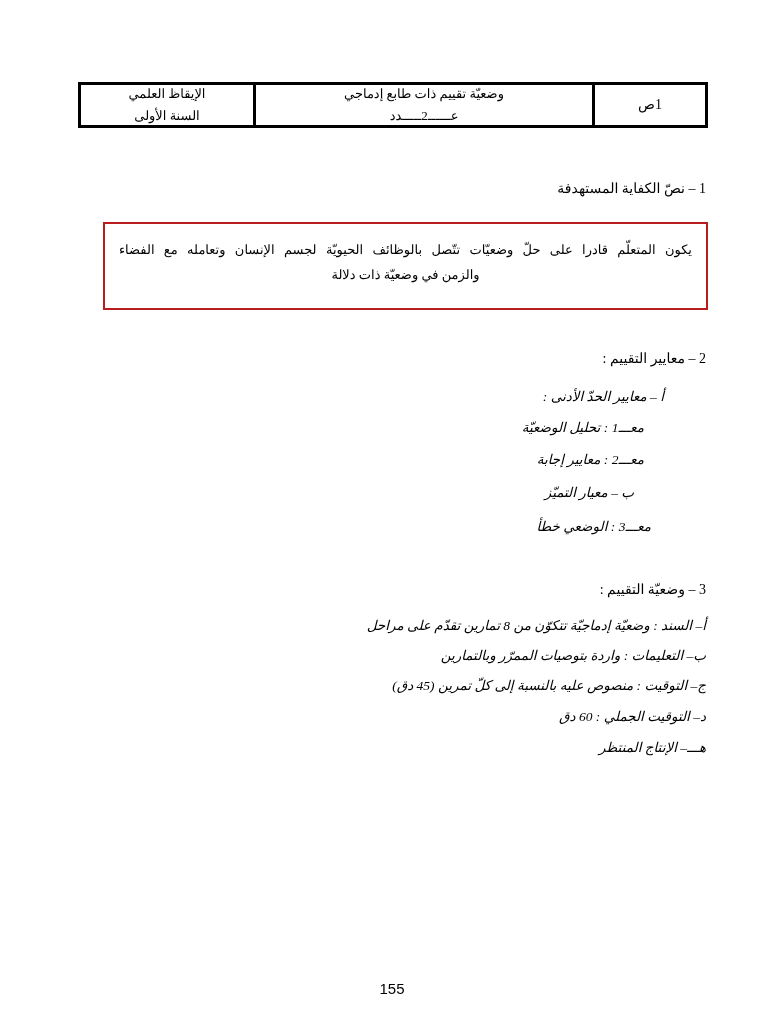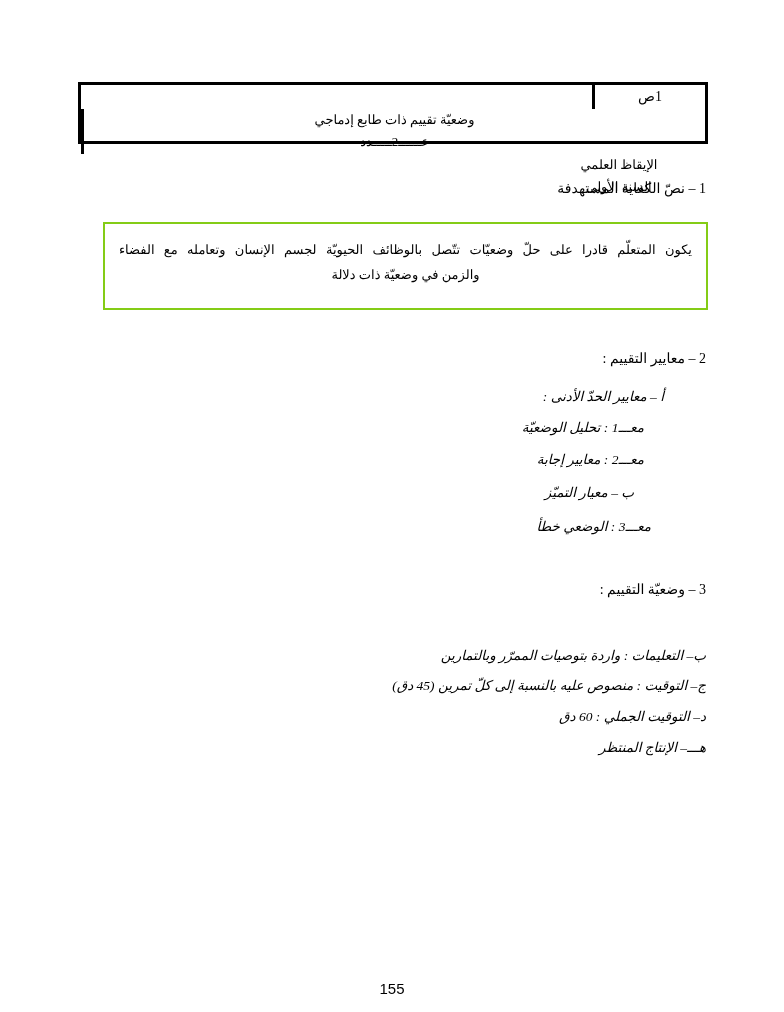--- a/index.html
+++ b/index.html
@@ -23,25 +23,25 @@
     width: 784px;
     height: 1012px;
   }
 
   
   .header-table {
     position: absolute;
     left: 78px;
     top: 82px;
     width: 630px;
-    height: 62px;
+    height: 46px;
     border: 3px solid #000;
     box-sizing: border-box;
     display: flex;
-    flex-direction: column;
+    flex-direction: row;
   }
   .hdr-cell {
     box-sizing: border-box;
     display: flex;
     flex-direction: column;
     align-items: center;
     justify-content: center;
     text-align: center;
     font-size: 13px;
     line-height: 1.45;
@@ -83,21 +83,21 @@
     direction: rtl;
     text-align: right;
   }
 
   .kafaya-box {
     position: absolute;
     left: 103px;
     top: 222px;
     width: 605px;
     height: 88px;
-    border: 2px solid #84cc16;
+    border: 2px solid #b91c1c;
     box-sizing: border-box;
     padding: 14px 14px 10px 14px;
     direction: rtl;
     text-align: justify;
     font-size: 13px;
     line-height: 1.9;
   }
   .kafaya-line {
     display: block;
   }
@@ -169,20 +169,21 @@
   <div class="sec-title" style="top:350px;">2 – معايير التقييم :</div>
 
   <div class="txt-line indent-a" style="top:388px;">أ – معايير الحدّ الأدنى :</div>
   <div class="txt-line indent-m" style="top:419px;">معـــ1 : تحليل الوضعيّة</div>
   <div class="txt-line indent-m" style="top:451px;">معـــ2 : معايير إجابة</div>
   <div class="txt-line indent-b" style="top:484px;">ب – معيار التميّز</div>
   <div class="txt-line indent-m3" style="top:518px;">معـــ3 : الوضعي خطأ</div>
 
   <div class="sec-title" style="top:581px;">3 – وضعيّة التقييم :</div>
 
+  <div class="txt-line" style="top:617px;">أ– السند : وضعيّة إدماجيّة تتكوّن من 8 تمارين تقدّم على مراحل</div>
   <div class="txt-line" style="top:647px;">ب– التعليمات : واردة بتوصيات الممرّر وبالتمارين</div>
   <div class="txt-line" style="top:677px;">ج– التوقيت : منصوص عليه بالنسبة إلى كلّ تمرين (45 دق)</div>
   <div class="txt-line" style="top:708px;">د– التوقيت الجملي : 60 دق</div>
   <div class="txt-line" style="top:739px;">هـــ– الإنتاج المنتظر</div>
 
   <div class="page-number">155</div>
 
 </div>
 
 </body></html>

